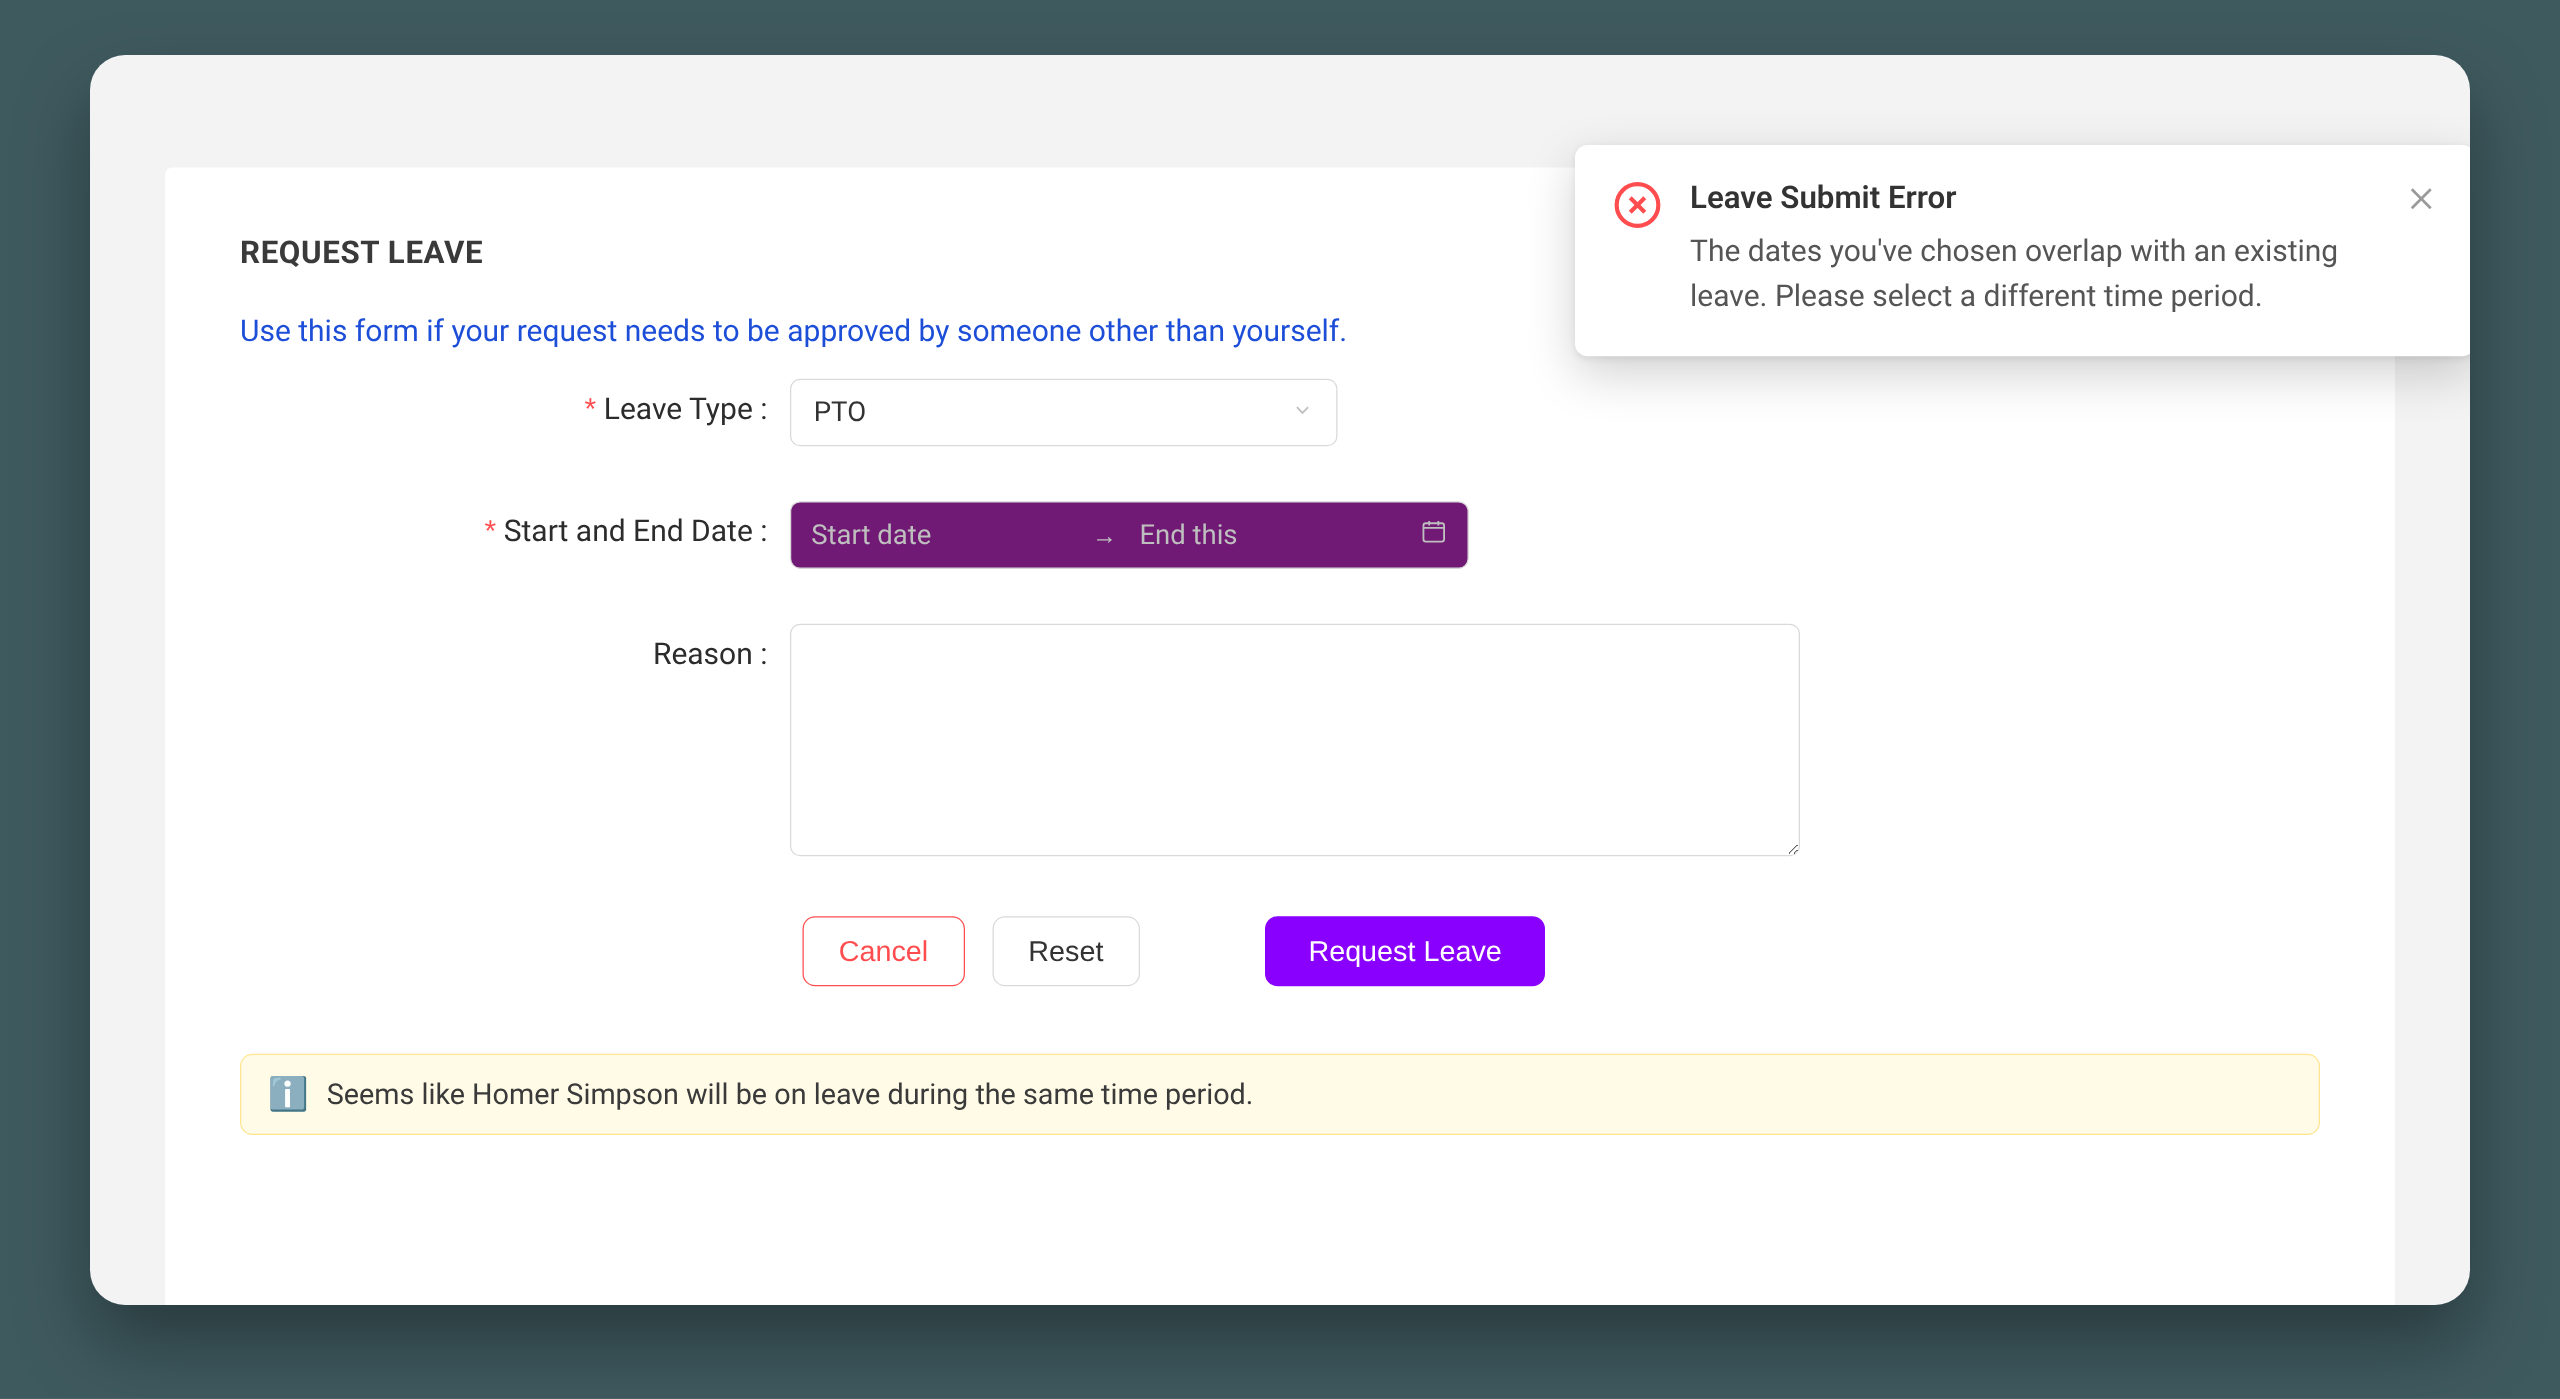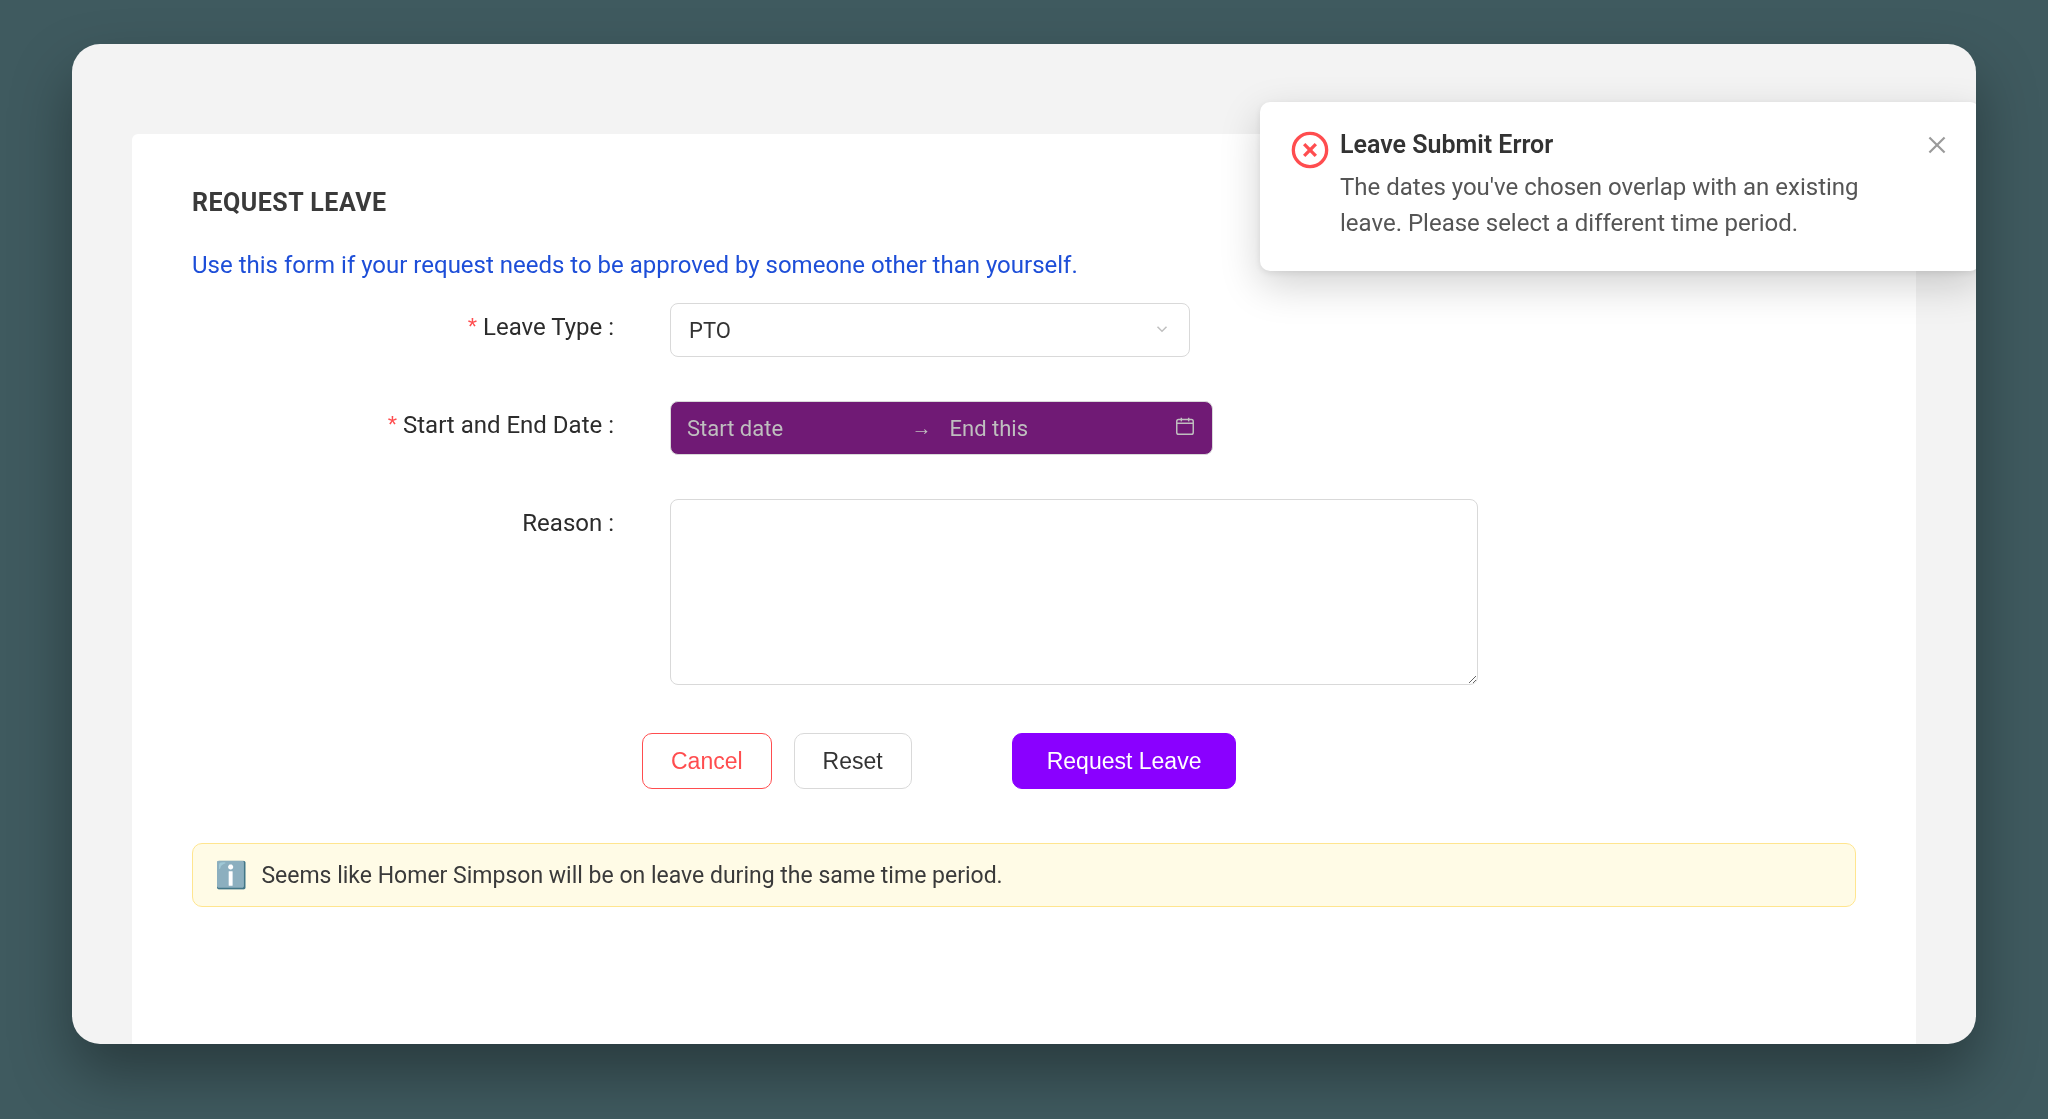--- a/index.html
+++ b/index.html
@@ -46,40 +46,39 @@
   }
   .page-subtext {
     font-size: 24px;
     color: #1d4ed8;
     margin-bottom: 24px;
   }
   .form-row {
     display: flex;
     align-items: flex-start;
     margin-bottom: 44px;
-    gap: 38px;
   }
   .form-label-col {
     width: 440px;
     text-align: right;
     padding-right: 18px;
     padding-top: 10px;
     font-size: 24px;
     color: #2c2c2c;
   }
   .req-star {
     color: #ff4d4f;
     margin-right: 6px;
     font-family: SimSun, sans-serif;
   }
   .form-control-col {
     flex: 0 0 auto;
   }
   .select {
-    width: 520px;
+    width: 438px;
     height: 54px;
     border: 1px solid #d9d9d9;
     border-radius: 8px;
     display: flex;
     align-items: center;
     padding: 0 18px;
     font-size: 22px;
     color: #333;
     background: #fff;
     cursor: pointer;
@@ -169,29 +168,29 @@
     display: flex;
     align-items: center;
     gap: 14px;
   }
   .alert .info-glyph {
     font-size: 26px;
   }
   
   .toast {
     position: absolute;
-    top: 58px;
+    top: 72px;
     right: -4px;
     width: 720px;
     background: #fff;
     border-radius: 10px;
     box-shadow: 0 14px 40px rgba(0,0,0,0.18), 0 2px 6px rgba(0,0,0,0.08);
     padding: 28px 30px 30px 30px;
     display: flex;
-    gap: 10px;
+    gap: 22px;
   }
   .toast .err-icon {
     width: 40px;
     height: 40px;
     flex: 0 0 40px;
   }
   .toast .err-icon svg { width: 40px; height: 40px; }
   .toast-body { flex: 1; }
   .toast-title {
     font-size: 25px;

